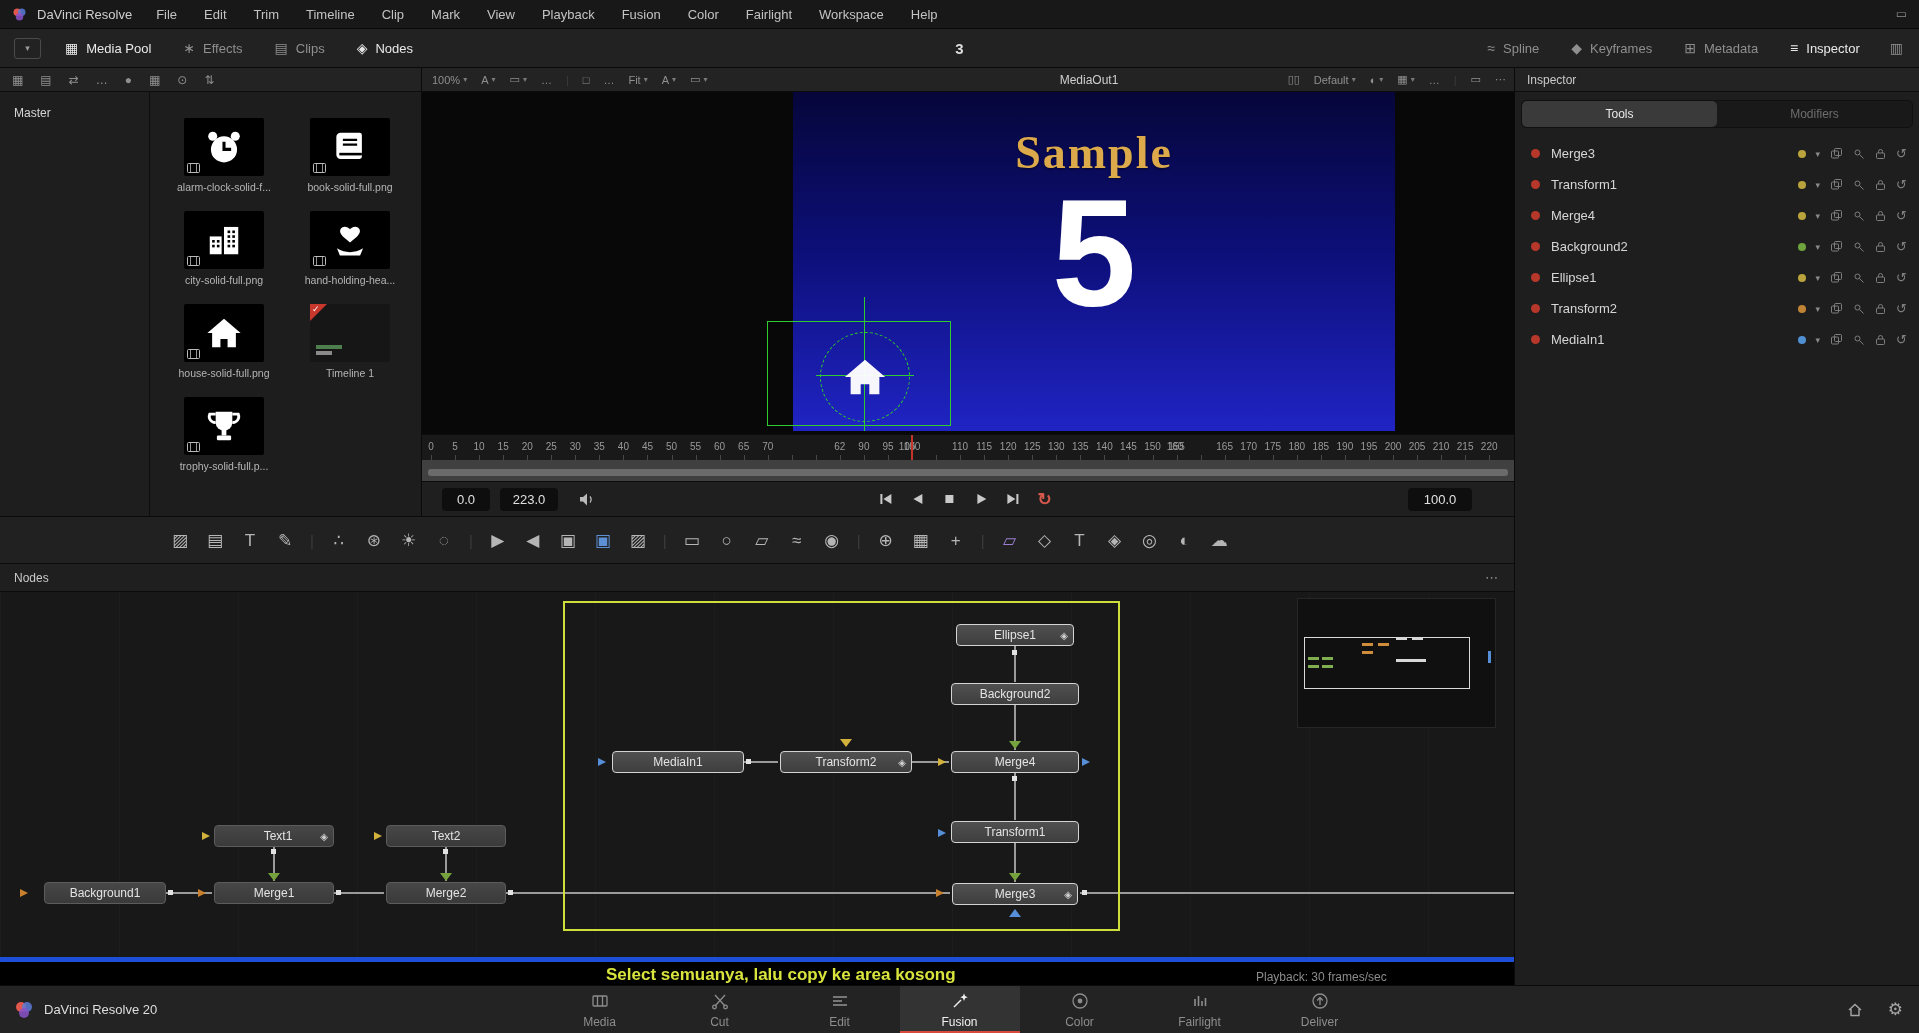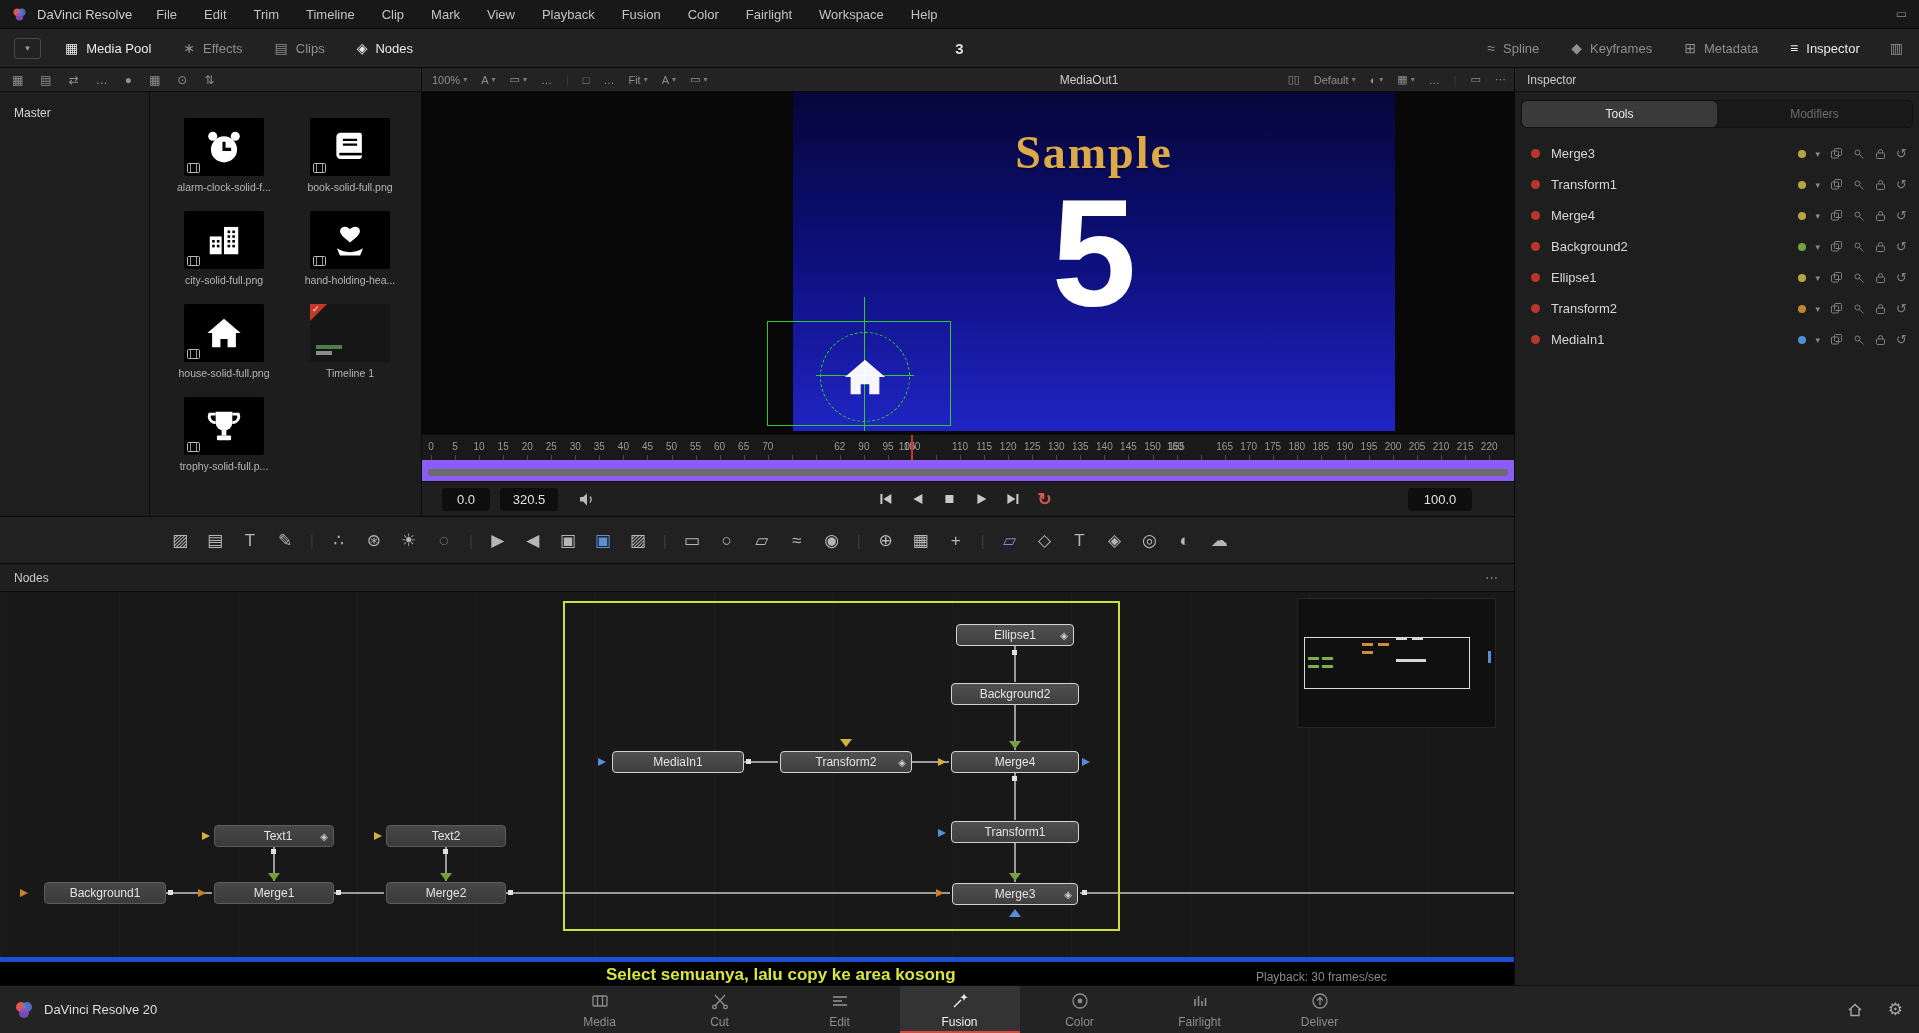--- a/index.html
+++ b/index.html
@@ -40,21 +40,21 @@
 .clip{width:100px;cursor:default}
 .thumb{width:80px;height:58px;background:#000;border-radius:2px;position:relative;display:flex;align-items:center;justify-content:center;margin:0 auto}
 .thumb.tl{background:#161616}
 .clip-label{font-size:10.5px;color:#b5b5b5;text-align:center;margin-top:5px;white-space:nowrap;overflow:hidden}
 .clip-badge{position:absolute;left:3px;bottom:3px;opacity:.9}
 .tl-corner{position:absolute;left:0;top:0;width:0;height:0;border-style:solid;border-width:17px 17px 0 0;border-color:#c8372c transparent transparent transparent}
 .tl-check{position:absolute;left:2px;top:0px;font-size:9px;color:#fff}
 .tl-mini{position:absolute;left:6px;bottom:6px}
 
 
-.viewercol{position:absolute;left:422px;top:68px;width:1092px;height:448px;background:#8b5cf6}
+.viewercol{position:absolute;left:422px;top:68px;width:1092px;height:448px;background:#404040}
 .v-toolbar{position:relative;height:24px;background:#232323;border-bottom:1px solid #0c0c0c;display:flex;align-items:center;font-size:11px;color:#8f8f8f;padding:0 10px;gap:14px}
 .v-tb-item{display:flex;align-items:center;gap:3px;cursor:default;white-space:nowrap}
 .v-caret{font-size:8px;color:#7a7a7a}
 .v-sep{color:#3c3c3c}
 .v-title{position:absolute;left:600px;width:134px;text-align:center;color:#cfcfcf;font-size:12px}
 .v-tb-right{position:absolute;right:8px;display:flex;gap:14px;align-items:center}
 .v-canvas{position:absolute;left:0;top:24px;width:100%;height:342px;background:#080808;overflow:hidden}
 .v-image{position:absolute;left:371px;top:0;width:602px;height:339px;background:linear-gradient(180deg,#06063a 0%,#0d0f7a 48%,#2024c4 100%)}
 .v-sample{position:absolute;top:34px;width:100%;text-align:center;font-family:"Liberation Serif","DejaVu Serif",serif;font-weight:bold;font-size:46px;color:#dca94b;letter-spacing:2px;text-shadow:0 1px 2px rgba(0,0,0,.5)}
 .v-number{position:absolute;top:82px;width:100%;text-align:center;font-weight:bold;font-size:152px;color:#ffffff;line-height:1.05}
@@ -514,21 +514,21 @@
         <span class="tick-label" style="left: 1067.2px;">220</span>
         <span class="tick" style="left: 1067.2px;"></span>
         <div class="playhead" style="left: 489px;"></div>
       </div>
     <div class="v-range">
         <div class="v-range-bar"></div>
       </div>
 
     <div class="v-transport">
       <div class="t-field t-in">0.0</div>
-      <div class="t-field t-out">320.5</div>
+      <div class="t-field t-out">223.0</div>
       <span class="t-speaker">
         <svg width="17" height="15" viewBox="0 0 17 15">
             <path d="M2 5 h3 l4-3.5 v12 L5 9.5 H2 Z" fill="#b9b9b9"></path>
             <path d="M12 4.5 a5 5 0 0 1 0 6" stroke="#b9b9b9" stroke-width="1.3" fill="none"></path>
           </svg>
       </span>
       <div class="t-buttons">
         <button class="t-btn">
             <svg width="16" height="16" viewBox="0 0 16 16" fill="#c9c9c9">
               <rect x="3" y="3" width="2" height="10"></rect>

